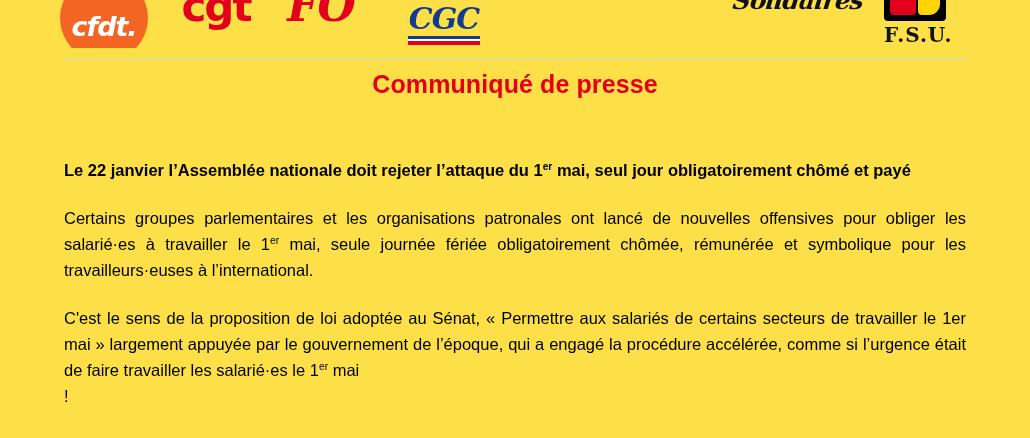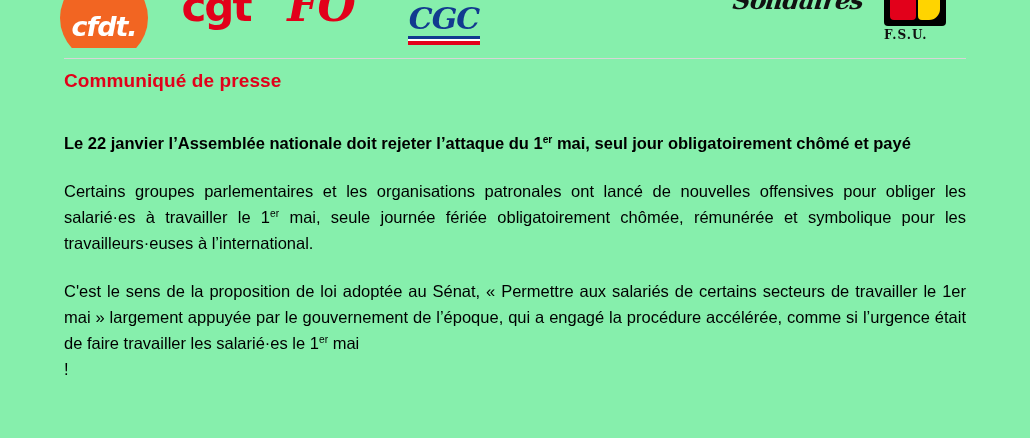--- a/index.html
+++ b/index.html
@@ -11,21 +11,21 @@
     width: 1030px;
     height: 438px;
     overflow: hidden;
     font-family: "Liberation Sans", sans-serif;
     color: #000000;
   }
   .page {
     position: relative;
     width: 1030px;
     height: 438px;
-    background: #86efac;
+    background: #fde047;
   }
 
   
   .logo-band {
     position: relative;
     height: 48px;
     width: 100%;
     overflow: hidden;
   }
   .logo {
@@ -210,50 +210,50 @@
     right: 6px; top: 6px;
     width: 22px; height: 32px;
     background: #ffd400;
     border-radius: 4px 11px 11px 4px;
   }
   .fsu-caption {
     margin-top: 2px;
     color: #111111;
     font-family: "DejaVu Serif", serif;
     font-weight: bold;
-    font-size: 12px;
+    font-size: 20px;
     letter-spacing: 1px;
   }
 
   
   .rule {
     position: absolute;
     left: 64px;
     right: 64px;
     top: 58px;
     border-top: 1px solid #d6d6d6;
   }
 
   
   .content {
     position: absolute;
     left: 64px;
     right: 64px;
     top: 62px;
   }
   .press-title {
-    text-align: left;
+    text-align: center;
     color: #e2001a;
     font-weight: bold;
-    font-size: 19px;
+    font-size: 25px;
     margin: 8px 0 0;
     letter-spacing: 0.1px;
   }
   .headline {
-    margin-top: 40px;
+    margin-top: 60px;
     font-weight: bold;
     font-size: 16.5px;
     line-height: 1.45;
     color: #000000;
   }
   .para {
     margin-top: 22px;
     font-size: 16.5px;
     line-height: 1.58;
     text-align: justify;

